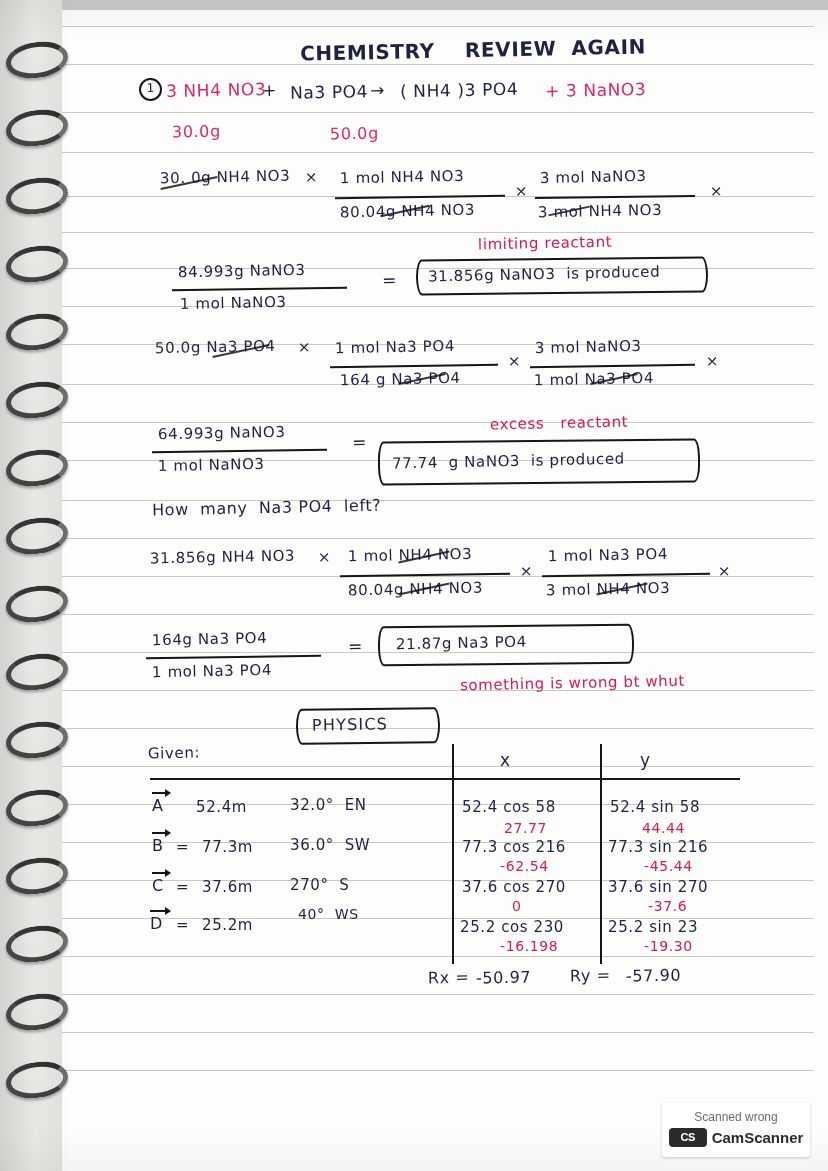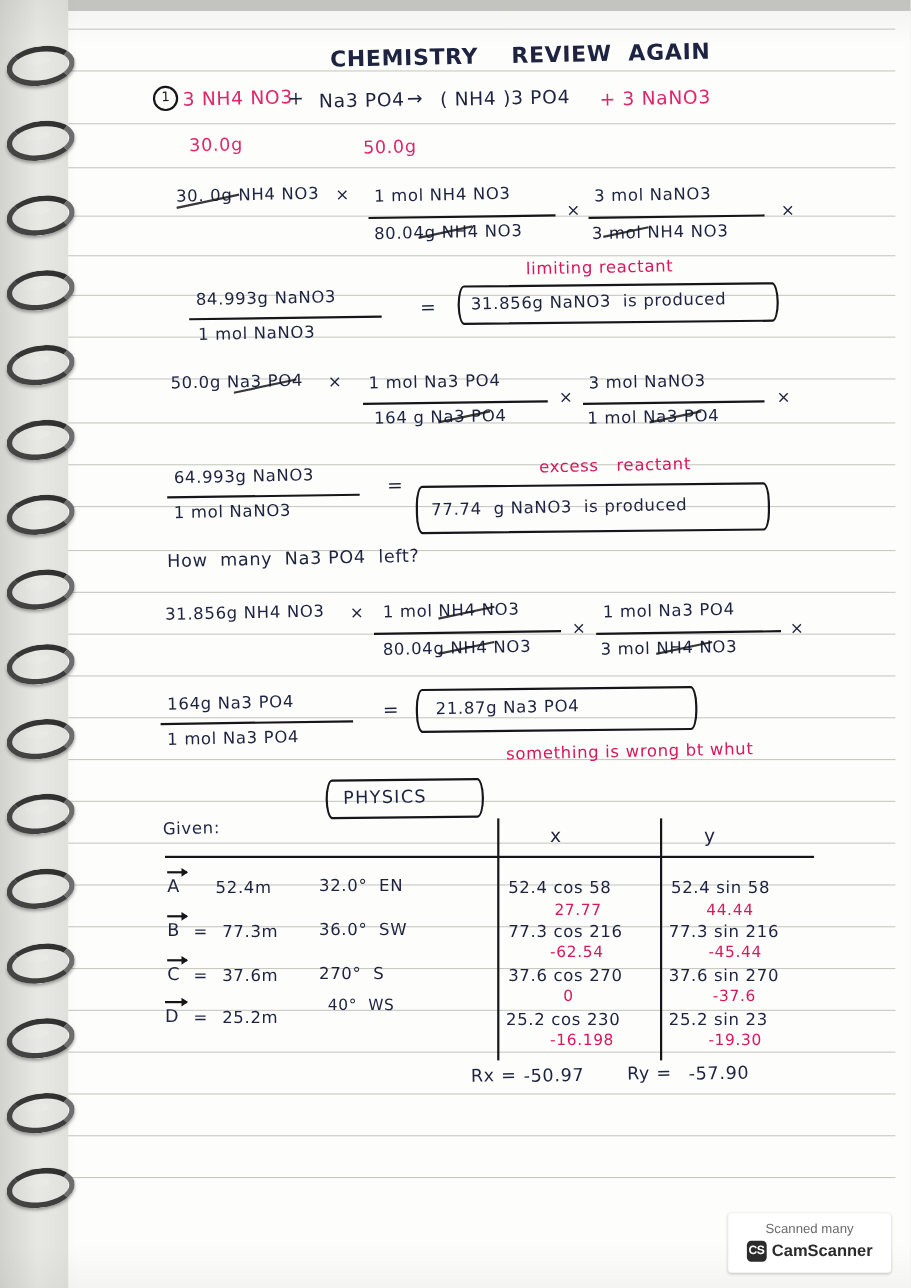--- a/index.html
+++ b/index.html
@@ -159,21 +159,21 @@
     margin-top: 7px;
   }
   .scan-badge .t2row {
     display: flex;
     align-items: center;
     justify-content: center;
     gap: 5px;
     margin-top: 4px;
   }
   .cs-logo {
-    width: 18px; height: 19px;
+    width: 38px; height: 19px;
     background: #2b2b2b;
     color: #fff;
     border-radius: 4px;
     font-size: 11px;
     line-height: 19px;
     font-weight: bold;
     letter-spacing: -0.5px;
   }
   .scan-badge .t2 {
     font-size: 15px;
@@ -384,20 +384,20 @@
   <div class="hw ink-red" style="left:644px; top:938px; font-size:14px;">-19.30</div>
 
   <div class="hw ink-blue sl" style="left:428px; top:968px; font-size:16px;">Rx =</div>
   <div class="hw ink-blue sl" style="left:476px; top:968px; font-size:16px;">-50.97</div>
   <div class="hw ink-blue sl" style="left:570px; top:966px; font-size:16px;">Ry =</div>
   <div class="hw ink-blue sl" style="left:626px; top:966px; font-size:16px;">-57.90</div>
 
   <div class="paper-shade"></div>
 
   <div class="scan-badge">
-    <div class="t1">Scanned many</div>
+    <div class="t1">Scanned wrong</div>
     <div class="t2row">
       <div class="cs-logo">CS</div>
       <div class="t2">CamScanner</div>
     </div>
   </div>
 
 </div>
 
 </body></html>

